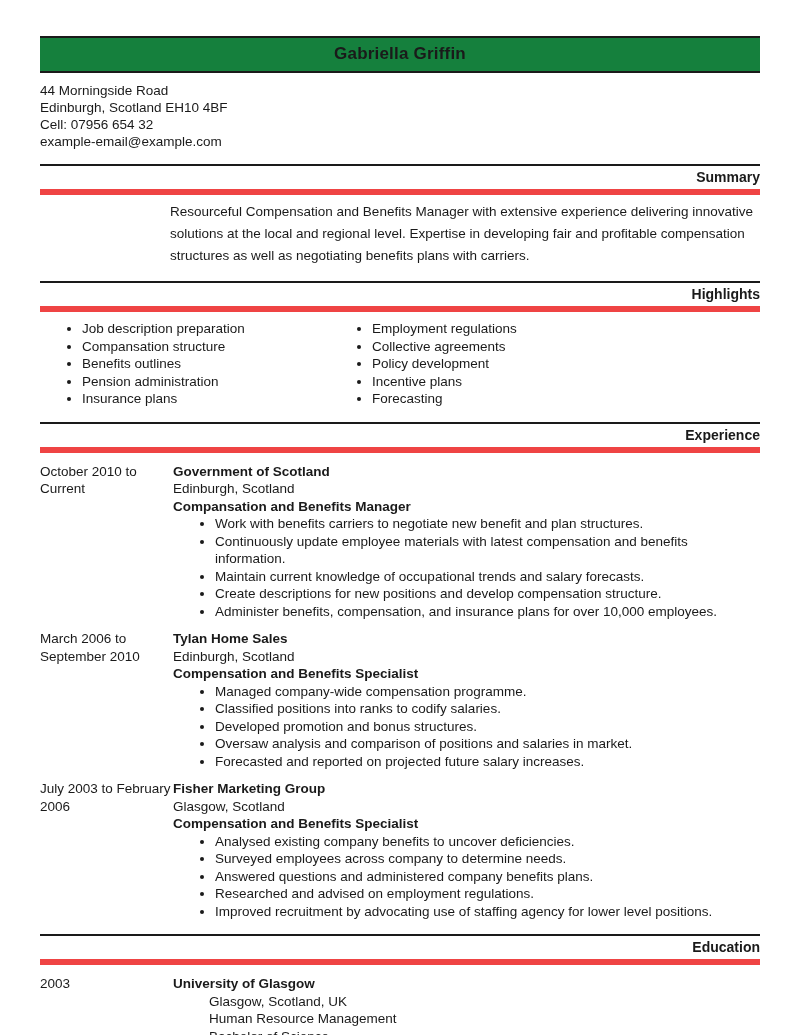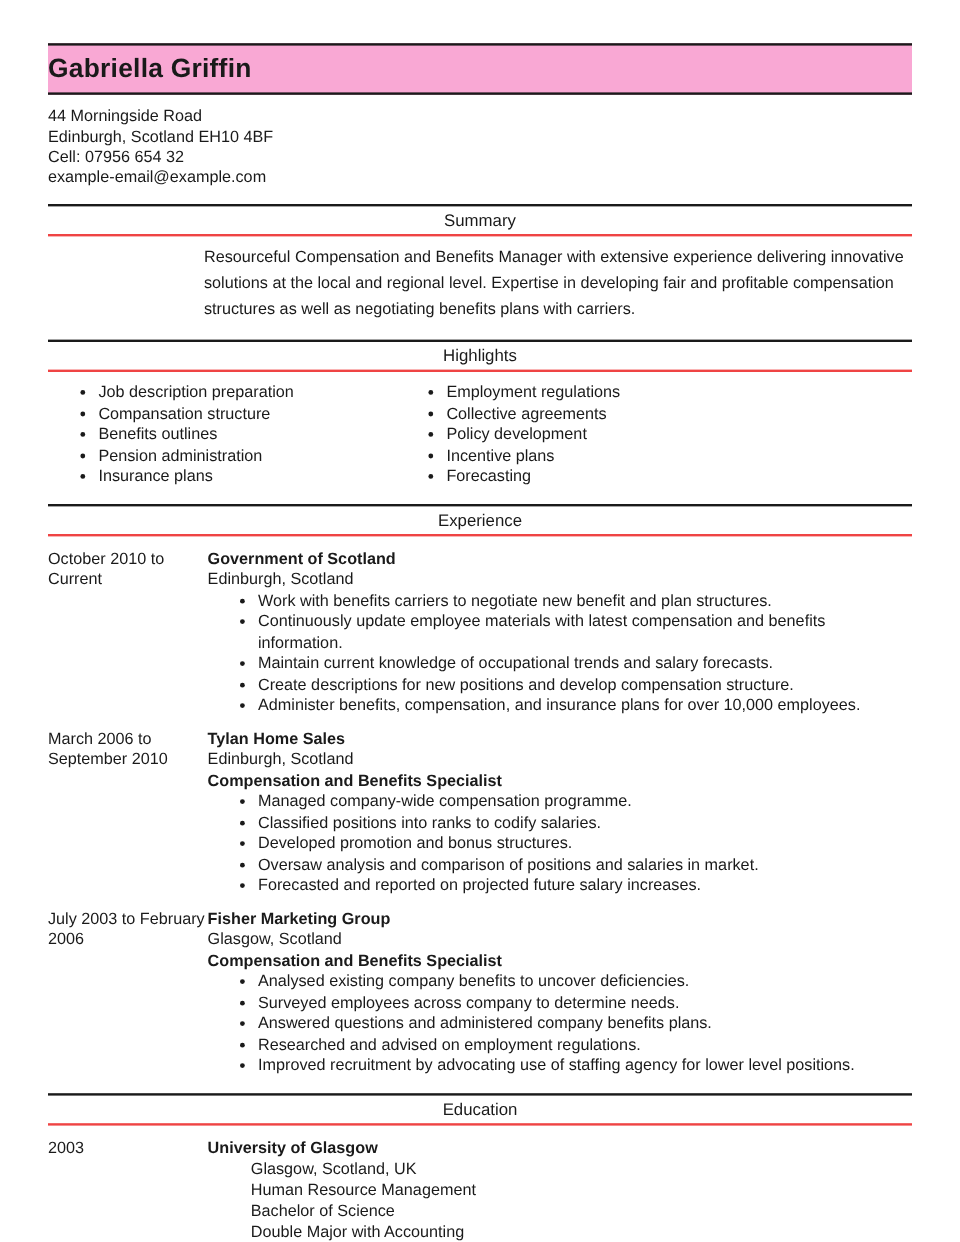--- a/index.html
+++ b/index.html
@@ -20,44 +20,44 @@
     height: 1035px;
     padding: 36px 40px 0 40px;
     background: #ffffff;
     overflow: hidden;
   }
 
   
   .name-banner {
     border-top: 2px solid #1a1a1a;
     border-bottom: 2px solid #1a1a1a;
-    background: #f9a8d4;
-    text-align: left;
-    font-size: 22px;
+    background: #15803d;
+    text-align: center;
+    font-size: 17px;
     font-weight: bold;
     padding: 6px 0 7px 0;
     letter-spacing: 0.2px;
   }
 
   
   .contact-block {
     margin-top: 9px;
     text-align: left;
     font-size: 13.5px;
     line-height: 17px;
   }
 
   
   .section-heading {
     margin-top: 14px;
     border-top: 2px solid #1a1a1a;
-    border-bottom: 2px solid #ef4444;
-    text-align: center;
+    border-bottom: 6px solid #ef4444;
+    text-align: right;
     font-size: 14px;
-    font-weight: normal;
+    font-weight: bold;
     padding: 3px 0 4px 0;
   }
 
   
   .summary-text {
     margin: 6px 0 0 130px;
     font-size: 13.5px;
     line-height: 22px;
     max-width: 588px;
   }
@@ -140,20 +140,21 @@
     </ul>
   </div>
 
   <div class="section-heading">Experience</div>
 
   <div class="entry">
     <div class="entry-date">October 2010 to Current</div>
     <div class="entry-body">
       <div class="company">Government of Scotland</div>
       <div class="location">Edinburgh, Scotland</div>
+      <div class="role">Compansation and Benefits Manager</div>
       <ul class="job-bullets">
         <li>Work with benefits carriers to negotiate new benefit and plan structures.</li>
         <li>Continuously update employee materials with latest compensation and benefits information.</li>
         <li>Maintain current knowledge of occupational trends and salary forecasts.</li>
         <li>Create descriptions for new positions and develop compensation structure.</li>
         <li>Administer benefits, compensation, and insurance plans for over 10,000 employees.</li>
       </ul>
     </div>
   </div>
 

